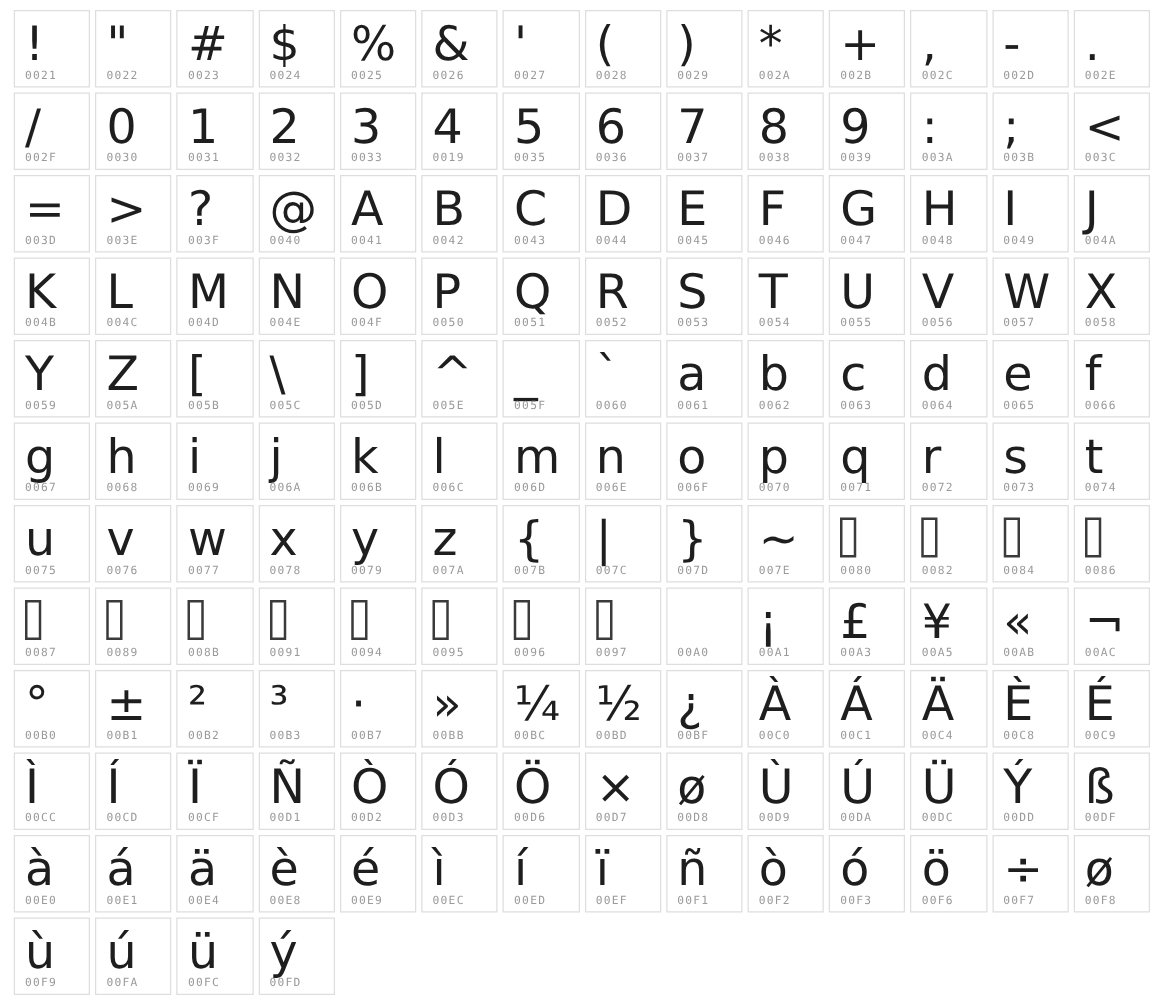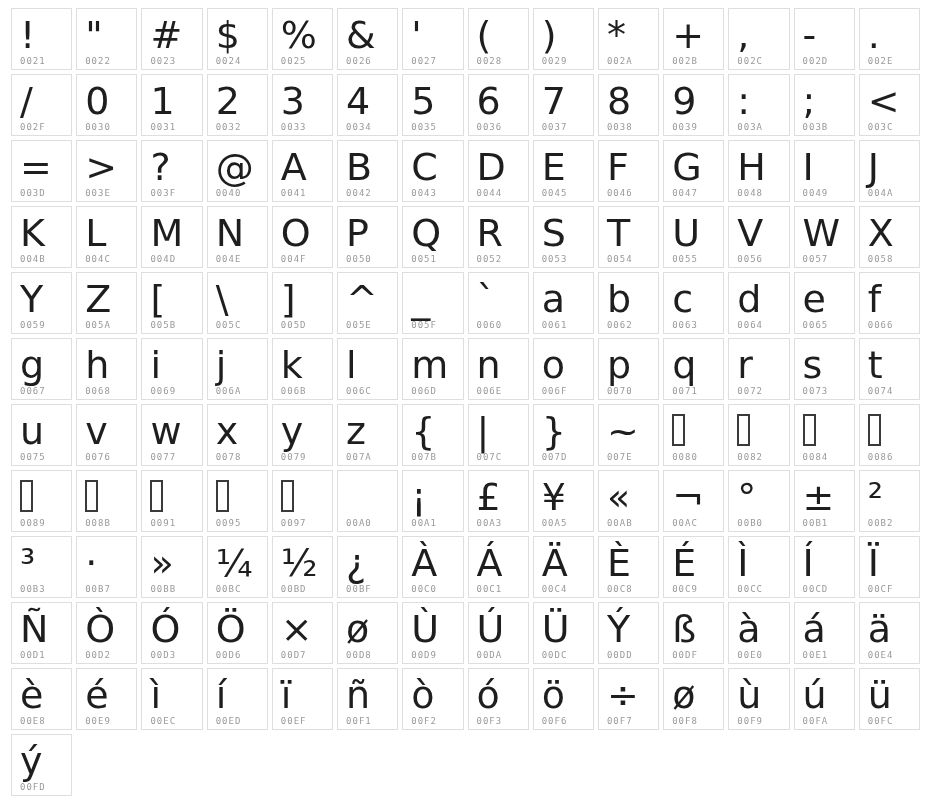--- a/index.html
+++ b/index.html
@@ -180,21 +180,21 @@
     <div class="cell">
       <div class="glyph-area">
         <span class="glyph">3</span>
       </div>
       <div class="code">0033</div>
     </div>
     <div class="cell">
       <div class="glyph-area">
         <span class="glyph">4</span>
       </div>
-      <div class="code">0034</div>
+      <div class="code">0019</div>
     </div>
     <div class="cell">
       <div class="glyph-area">
         <span class="glyph">5</span>
       </div>
       <div class="code">0035</div>
     </div>
     <div class="cell">
       <div class="glyph-area">
         <span class="glyph">6</span>
@@ -654,39 +654,57 @@
     <div class="cell">
       <div class="glyph-area">
         <span class="notdef"></span>
       </div>
       <div class="code">0086</div>
     </div>
     <div class="cell">
       <div class="glyph-area">
         <span class="notdef"></span>
       </div>
+      <div class="code">0087</div>
+    </div>
+    <div class="cell">
+      <div class="glyph-area">
+        <span class="notdef"></span>
+      </div>
       <div class="code">0089</div>
     </div>
     <div class="cell">
       <div class="glyph-area">
         <span class="notdef"></span>
       </div>
       <div class="code">008B</div>
     </div>
     <div class="cell">
       <div class="glyph-area">
         <span class="notdef"></span>
       </div>
       <div class="code">0091</div>
     </div>
     <div class="cell">
       <div class="glyph-area">
         <span class="notdef"></span>
       </div>
+      <div class="code">0094</div>
+    </div>
+    <div class="cell">
+      <div class="glyph-area">
+        <span class="notdef"></span>
+      </div>
       <div class="code">0095</div>
+    </div>
+    <div class="cell">
+      <div class="glyph-area">
+        <span class="notdef"></span>
+      </div>
+      <div class="code">0096</div>
     </div>
     <div class="cell">
       <div class="glyph-area">
         <span class="notdef"></span>
       </div>
       <div class="code">0097</div>
     </div>
     <div class="cell">
       <div class="glyph-area"></div>
       <div class="code">00A0</div>

